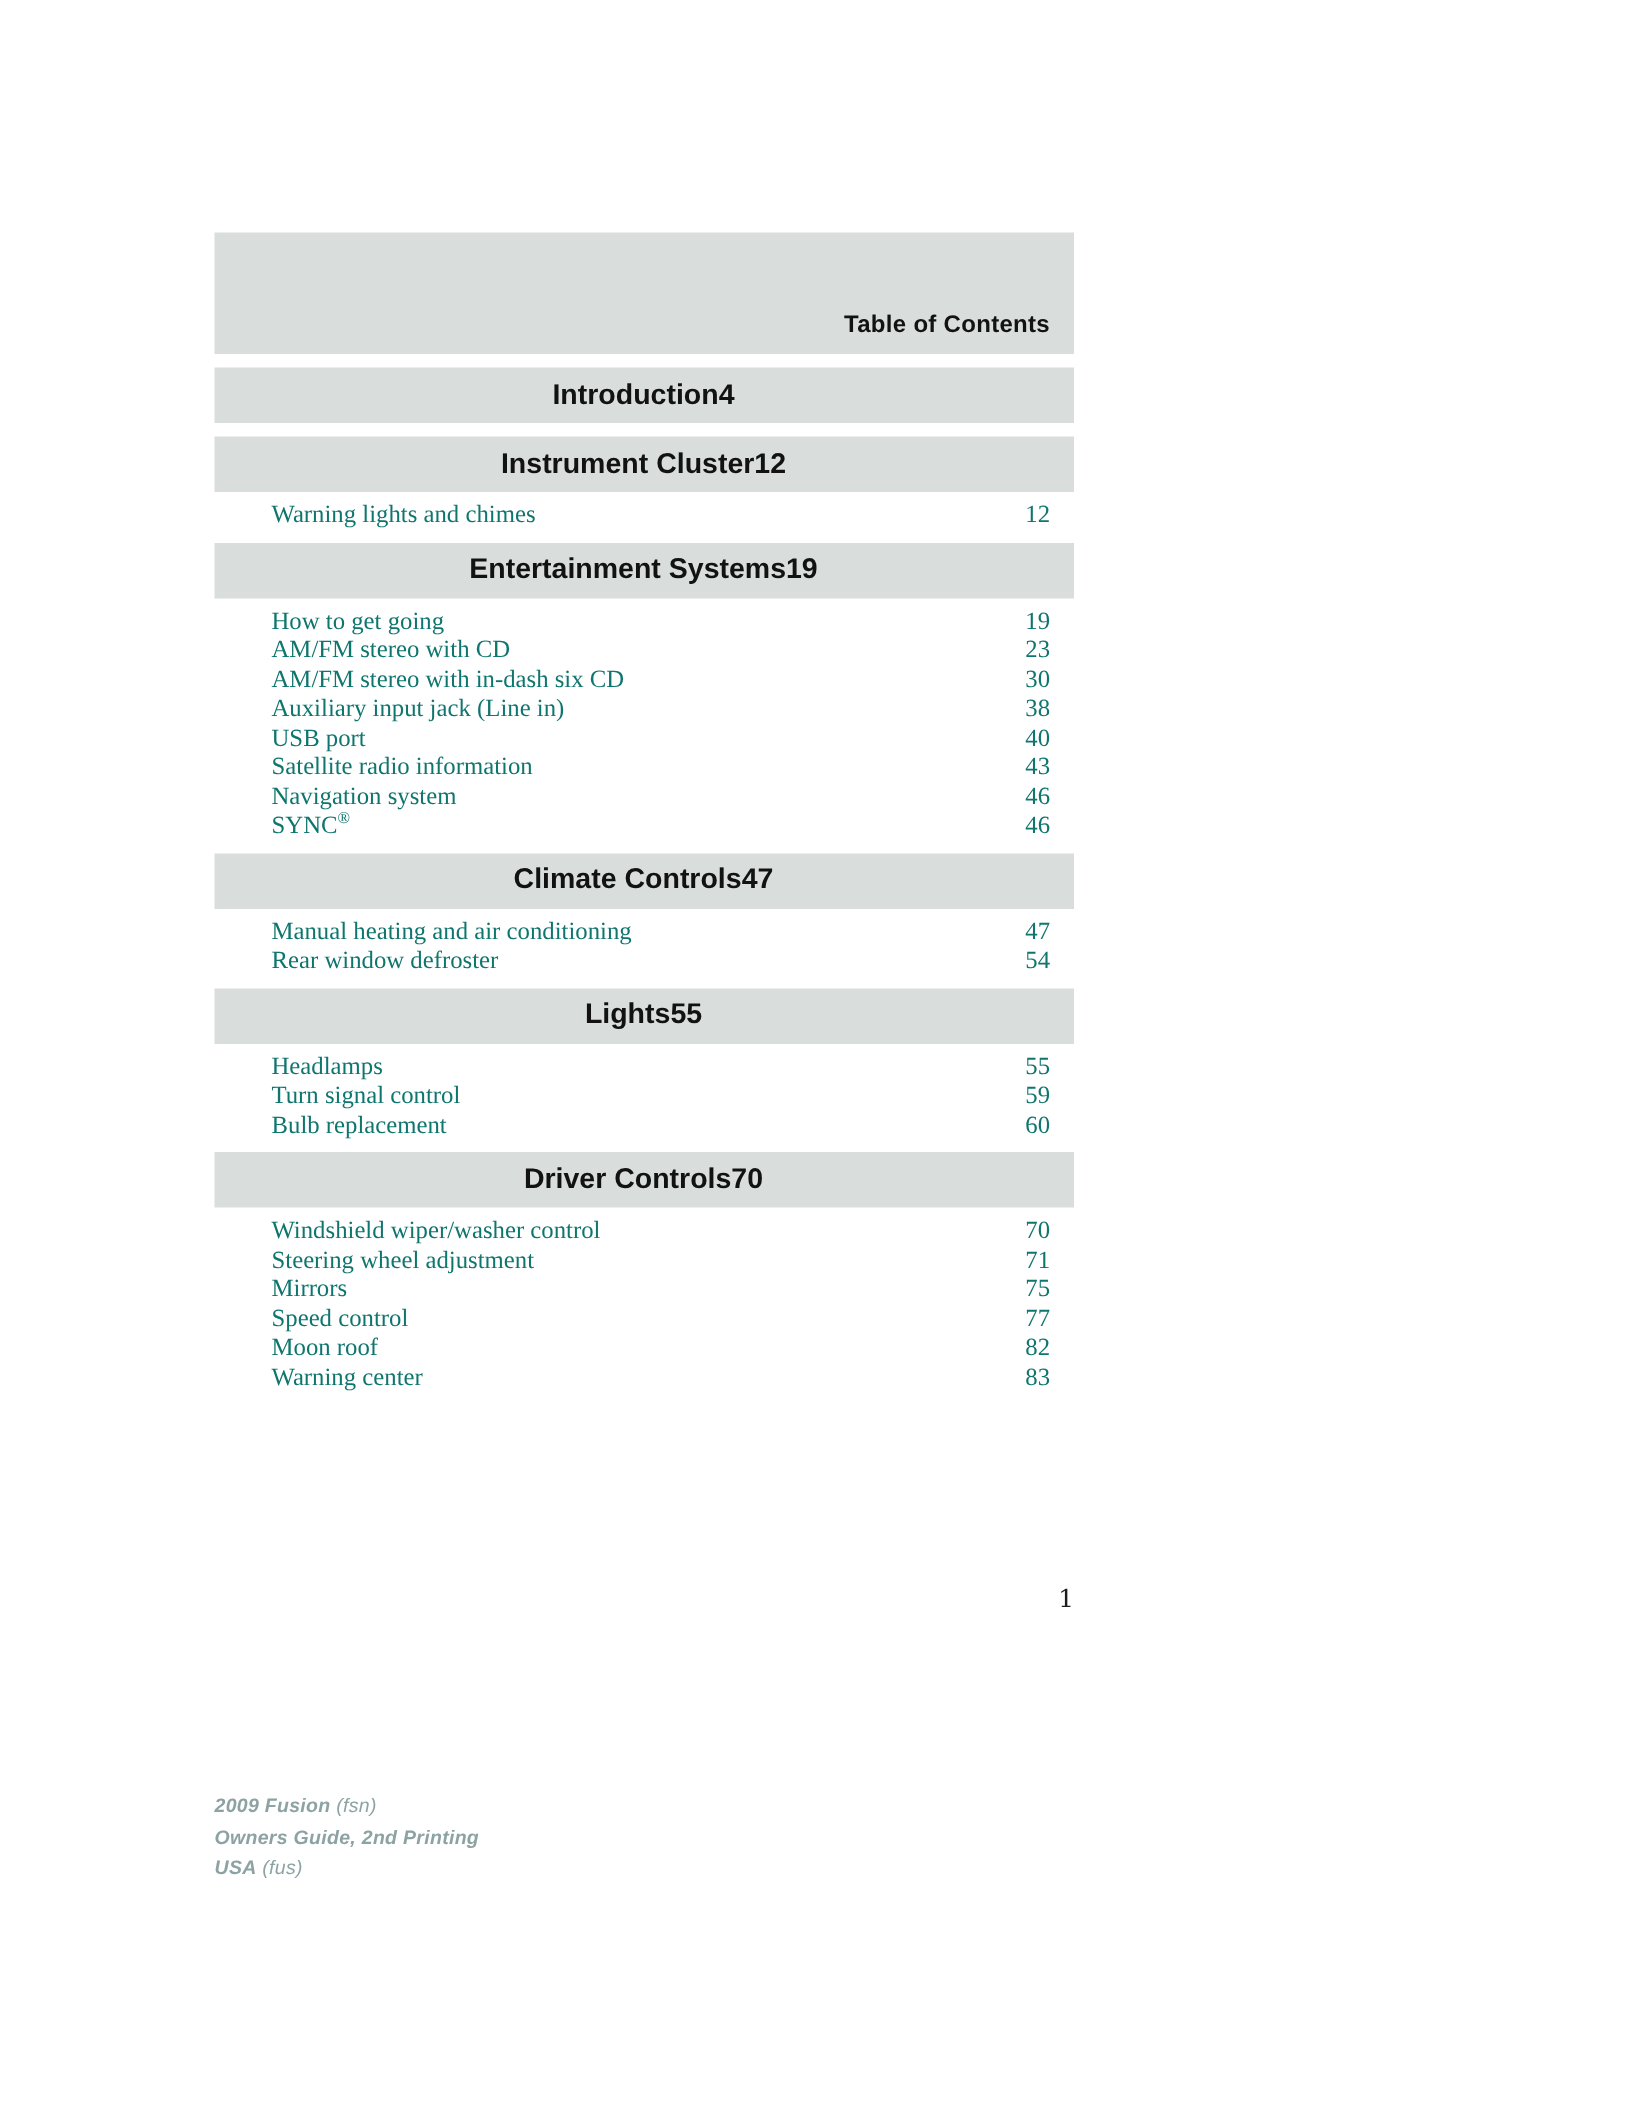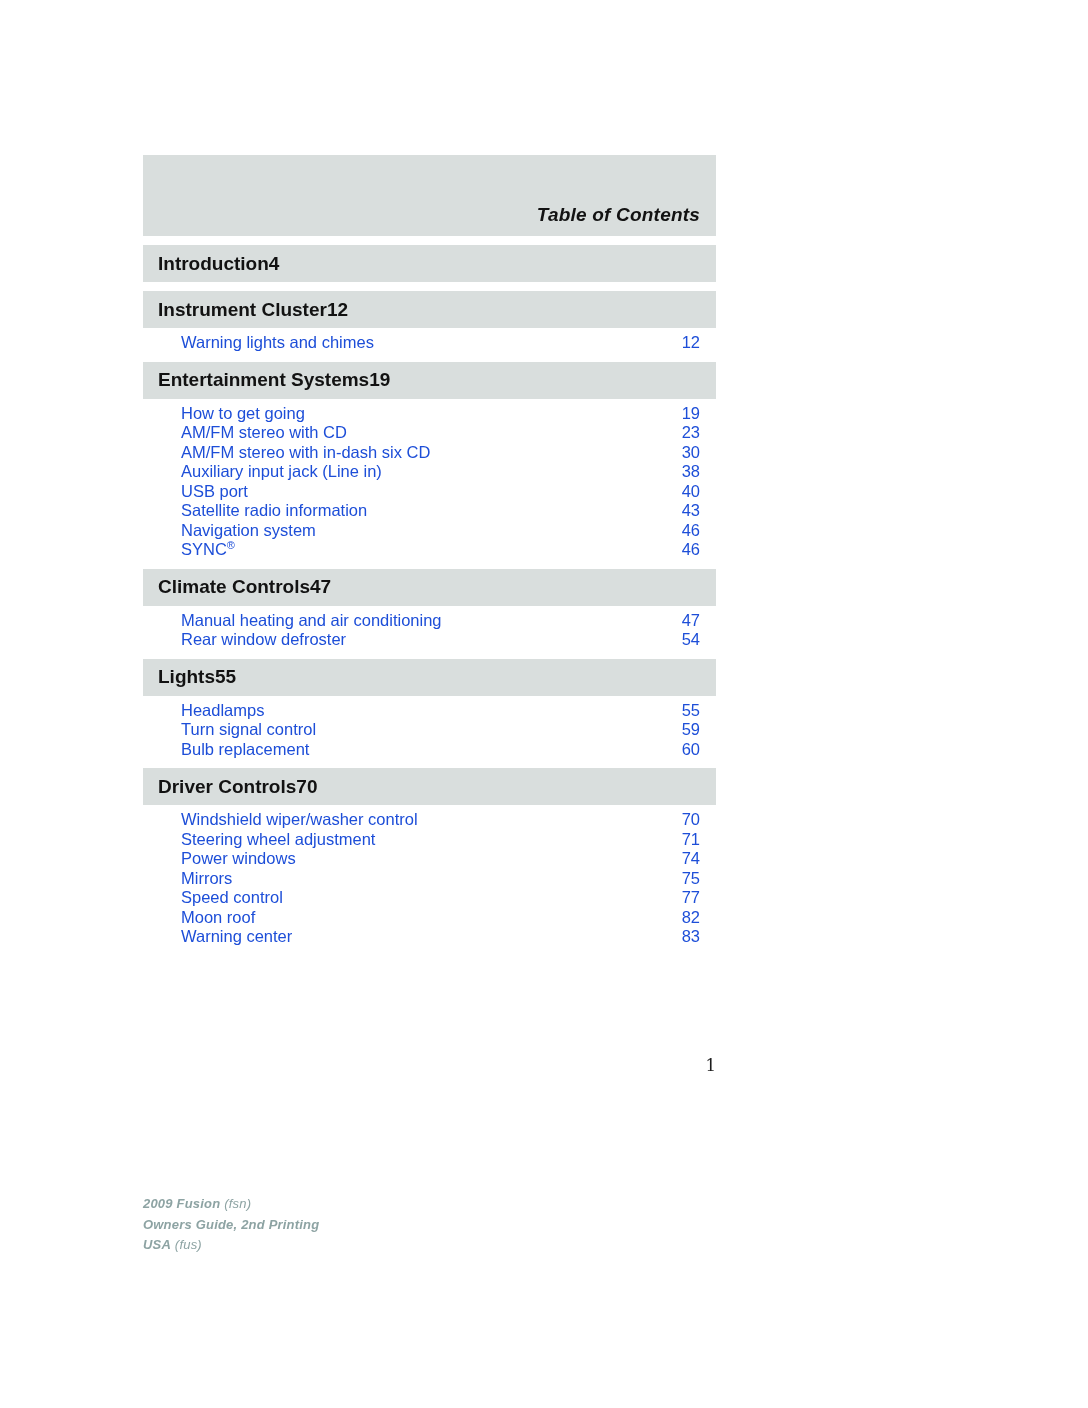--- a/index.html
+++ b/index.html
@@ -24,46 +24,45 @@
   .toc-header {
     height: 81px;
     background: #d9dedd;
     display: flex;
     align-items: flex-end;
     justify-content: flex-end;
     box-sizing: border-box;
     padding: 0 16px 10px 0;
   }
   .toc-title {
-    font-size: 19px;
+    font-size: 16px;
     font-weight: bold;
     letter-spacing: 0.2px;
     color: #121212;
-    font-style: italic;
   }
   .section-bar {
     margin-top: 9px;
     height: 37px;
     background: #d9dedd;
     display: flex;
     align-items: center;
-    justify-content: flex-start;
+    justify-content: center;
     box-sizing: border-box;
     padding: 0 16px 0 15px;
     font-size: 19px;
     font-weight: bold;
     color: #121212;
   }
   .section-items {
     box-sizing: border-box;
     padding: 5px 16px 0 38px;
-    font-family: Liberation Sans, sans-serif;
+    font-family: Liberation Serif, serif;
     font-size: 16.5px;
     line-height: 19.5px;
-    color: #1d4ed8;
+    color: #0f766e;
   }
   .item-row {
     display: flex;
     justify-content: space-between;
     align-items: baseline;
   }
   .item-label sup {
     font-size: 11px;
     line-height: 0;
   }
@@ -188,24 +187,20 @@
       <div class="section-items">
         <div class="item-row">
           <span class="item-label">Windshield wiper/washer control</span>
           <span class="item-page">70</span>
         </div>
         <div class="item-row">
           <span class="item-label">Steering wheel adjustment</span>
           <span class="item-page">71</span>
         </div>
         <div class="item-row">
-          <span class="item-label">Power windows</span>
-          <span class="item-page">74</span>
-        </div>
-        <div class="item-row">
           <span class="item-label">Mirrors</span>
           <span class="item-page">75</span>
         </div>
         <div class="item-row">
           <span class="item-label">Speed control</span>
           <span class="item-page">77</span>
         </div>
         <div class="item-row">
           <span class="item-label">Moon roof</span>
           <span class="item-page">82</span>

